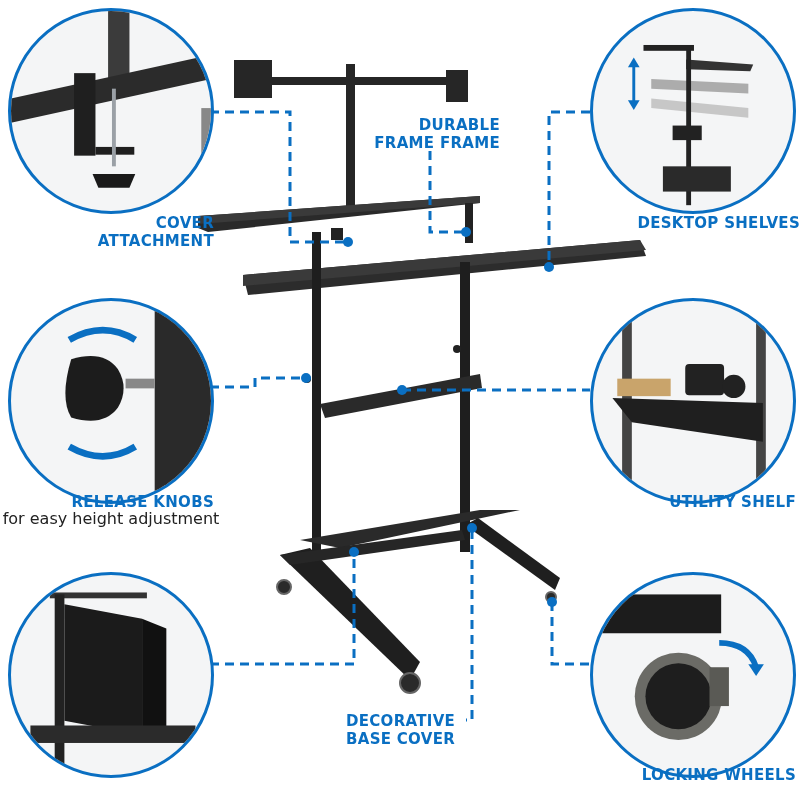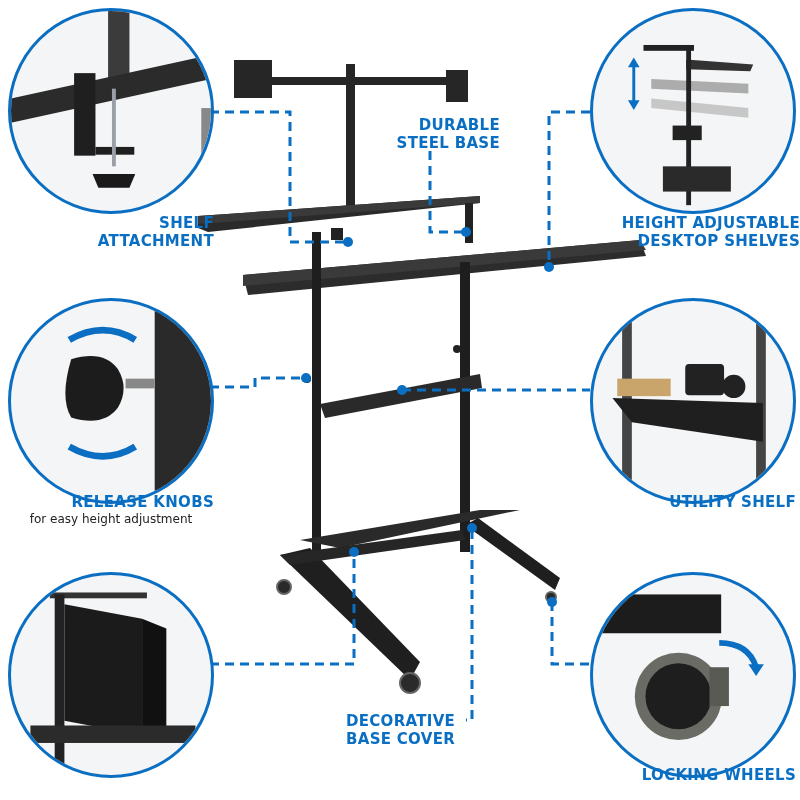--- a/index.html
+++ b/index.html
@@ -9,21 +9,21 @@
   .circle {
     position: absolute; width: 206px; height: 206px; border-radius: 50%;
     border: 3px solid #0a6fc2; overflow: hidden; background: #f4f5f6;
   }
   .circle svg { position: absolute; left: 0; top: 0; width: 100%; height: 100%; }
   .label {
     position: absolute; color: #0a6fc2; font-weight: bold; font-size: 15px;
     line-height: 18px; text-align: right; letter-spacing: 0.3px;
   }
   .sublabel {
-    position: absolute; color: #222; font-size: 12px; text-align: center; line-height: 14px;
+    position: absolute; color: #222; font-size: 16px; text-align: center; line-height: 14px;
   }
   .conn { position: absolute; left: 0; top: 0; width: 800px; height: 800px; pointer-events: none; }
   .product { position: absolute; left: 0; top: 0; width: 800px; height: 800px; }
 </style>
 </head>
 <body>
 
 <div class="stage">
 
   <svg class="product" viewBox="0 0 800 800">
@@ -91,40 +91,39 @@
       <rect x="100" y="0" width="22" height="80" fill="#3b3b3b"></rect>
       <polygon points="0,90 206,45 206,70 0,115" fill="#2b2b2b"></polygon>
       <rect x="65" y="64" width="22" height="85" fill="#1f1f1f"></rect>
       <rect x="87" y="140" width="40" height="8" fill="#1f1f1f"></rect>
       <rect x="104" y="80" width="4" height="80" fill="#9aa0a6"></rect>
       <polygon points="84,168 128,168 122,182 90,182" fill="#1a1a1a"></polygon>
       <rect x="196" y="100" width="10" height="110" fill="#888"></rect>
     </svg>
   </div>
   <div class="label" style="left:8px; top:214px; width:206px;">
-    <div>SHELF</div>
+    <div>COVER</div>
     <div>ATTACHMENT</div>
   </div>
 
   <div class="circle" style="left:590px; top:8px;">
     <svg viewBox="0 0 206 206">
       <rect x="52" y="35" width="52" height="6" fill="#222"></rect>
       <polygon points="96,50 165,55 162,62 96,60" fill="#333"></polygon>
       <polygon points="60,70 160,75 160,85 60,80" fill="#9a9a9a" opacity="0.8"></polygon>
       <polygon points="60,90 160,100 160,110 60,100" fill="#bbbbbb" opacity="0.8"></polygon>
       <rect x="96" y="40" width="5" height="160" fill="#222"></rect>
       <rect x="82" y="118" width="30" height="15" fill="#222"></rect>
       <rect x="72" y="160" width="70" height="26" fill="#2a2a2a"></rect>
       <line x1="42" y1="55" x2="42" y2="95" stroke="#0a6fc2" stroke-width="3"></line>
       <polygon points="36,58 42,48 48,58" fill="#0a6fc2"></polygon>
       <polygon points="36,92 42,102 48,92" fill="#0a6fc2"></polygon>
     </svg>
   </div>
   <div class="label" style="left:572px; top:214px; width:228px;">
-    <div>HEIGHT ADJUSTABLE</div>
     <div>DESKTOP SHELVES</div>
   </div>
 
   <div class="circle" style="left:8px; top:298px;">
     <svg viewBox="0 0 206 206">
       <rect x="148" y="0" width="58" height="206" fill="#2a2a2a"></rect>
       <rect x="118" y="80" width="30" height="10" fill="#888"></rect>
       <path d="M 62 60 Q 95 50 110 70 Q 122 90 110 110 Q 95 130 62 120 Q 50 100 62 60 Z" fill="#1c1c1c"></path>
       <path d="M 60 40 Q 95 20 128 40" fill="none" stroke="#0a6fc2" stroke-width="7"></path>
       <path d="M 60 150 Q 95 170 128 150" fill="none" stroke="#0a6fc2" stroke-width="7"></path>
@@ -162,19 +161,19 @@
       <circle cx="88" cy="125" r="34" fill="#1e1e1e"></circle>
       <rect x="120" y="95" width="20" height="40" fill="#5a5a55"></rect>
       <path d="M 130 70 Q 160 70 168 95" fill="none" stroke="#0a6fc2" stroke-width="6"></path>
       <polygon points="160,92 176,92 168,104" fill="#0a6fc2"></polygon>
     </svg>
   </div>
   <div class="label" style="left:590px; top:766px; width:206px;">LOCKING WHEELS</div>
 
   <div class="label" style="left:360px; top:116px; width:140px;">
     <div>DURABLE</div>
-    <div>STEEL BASE</div>
+    <div>FRAME FRAME</div>
   </div>
   <div class="label" style="left:346px; top:712px; width:120px; text-align:left;">
     <div>DECORATIVE</div>
     <div>BASE COVER</div>
   </div>
 </div>
 
 </body></html>

